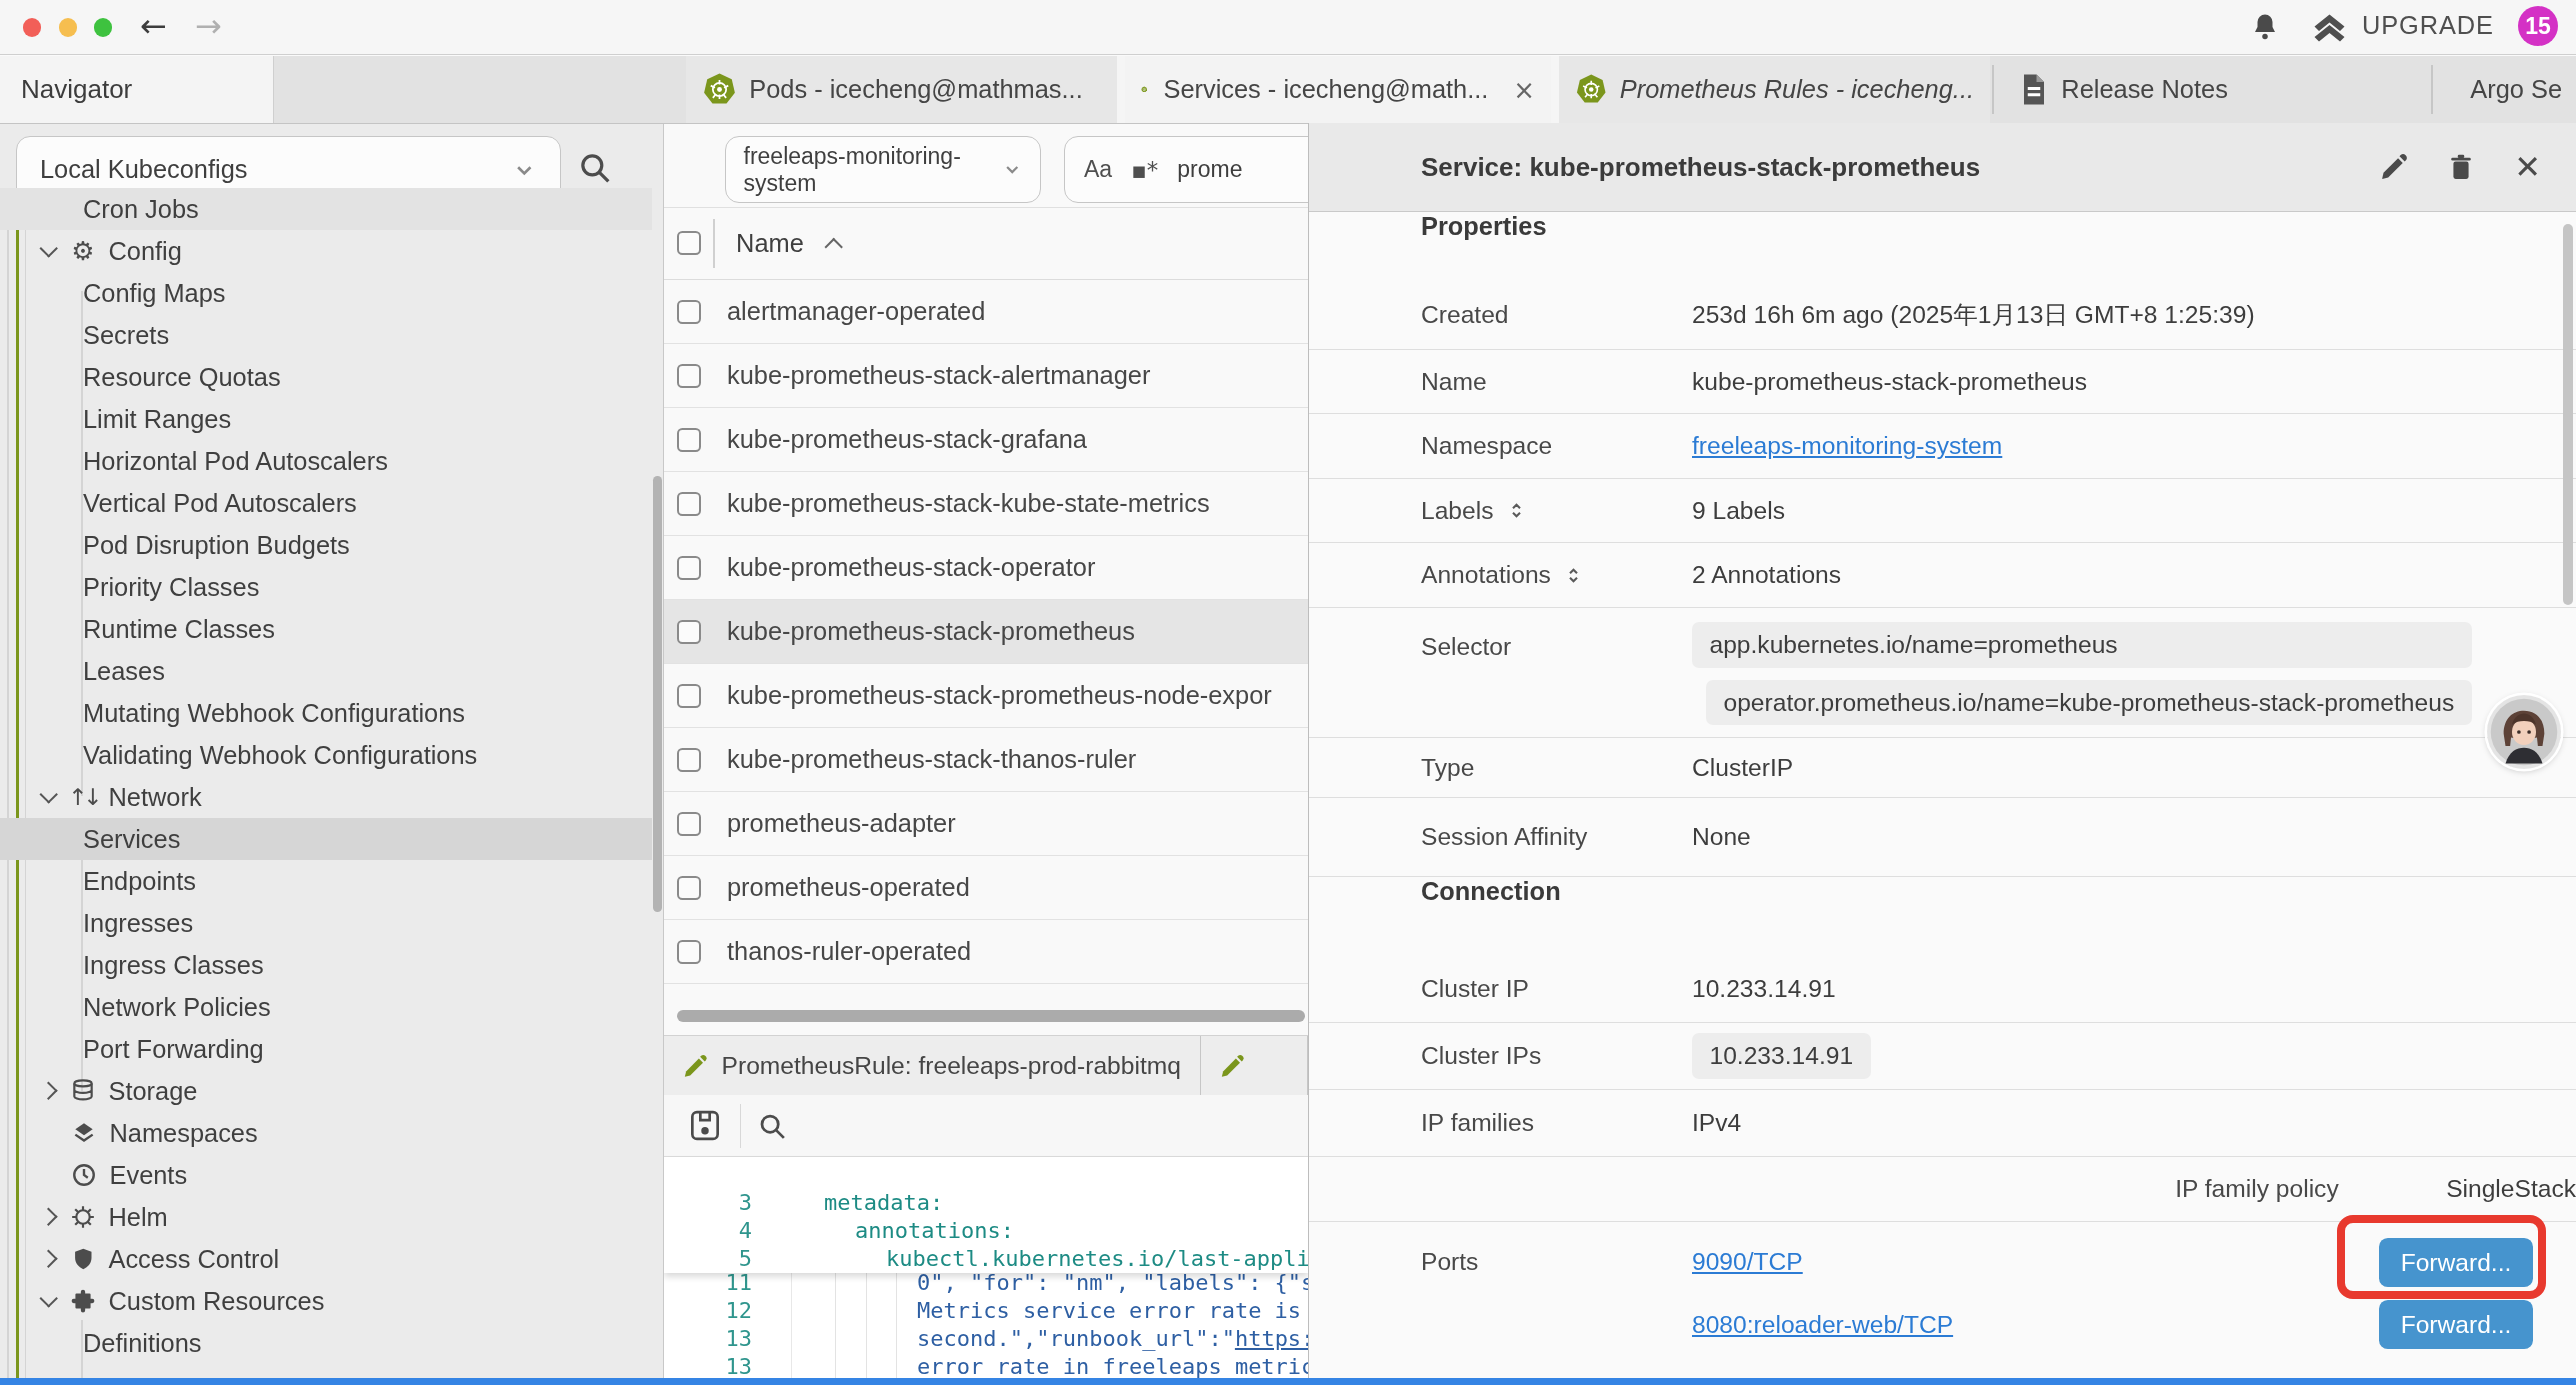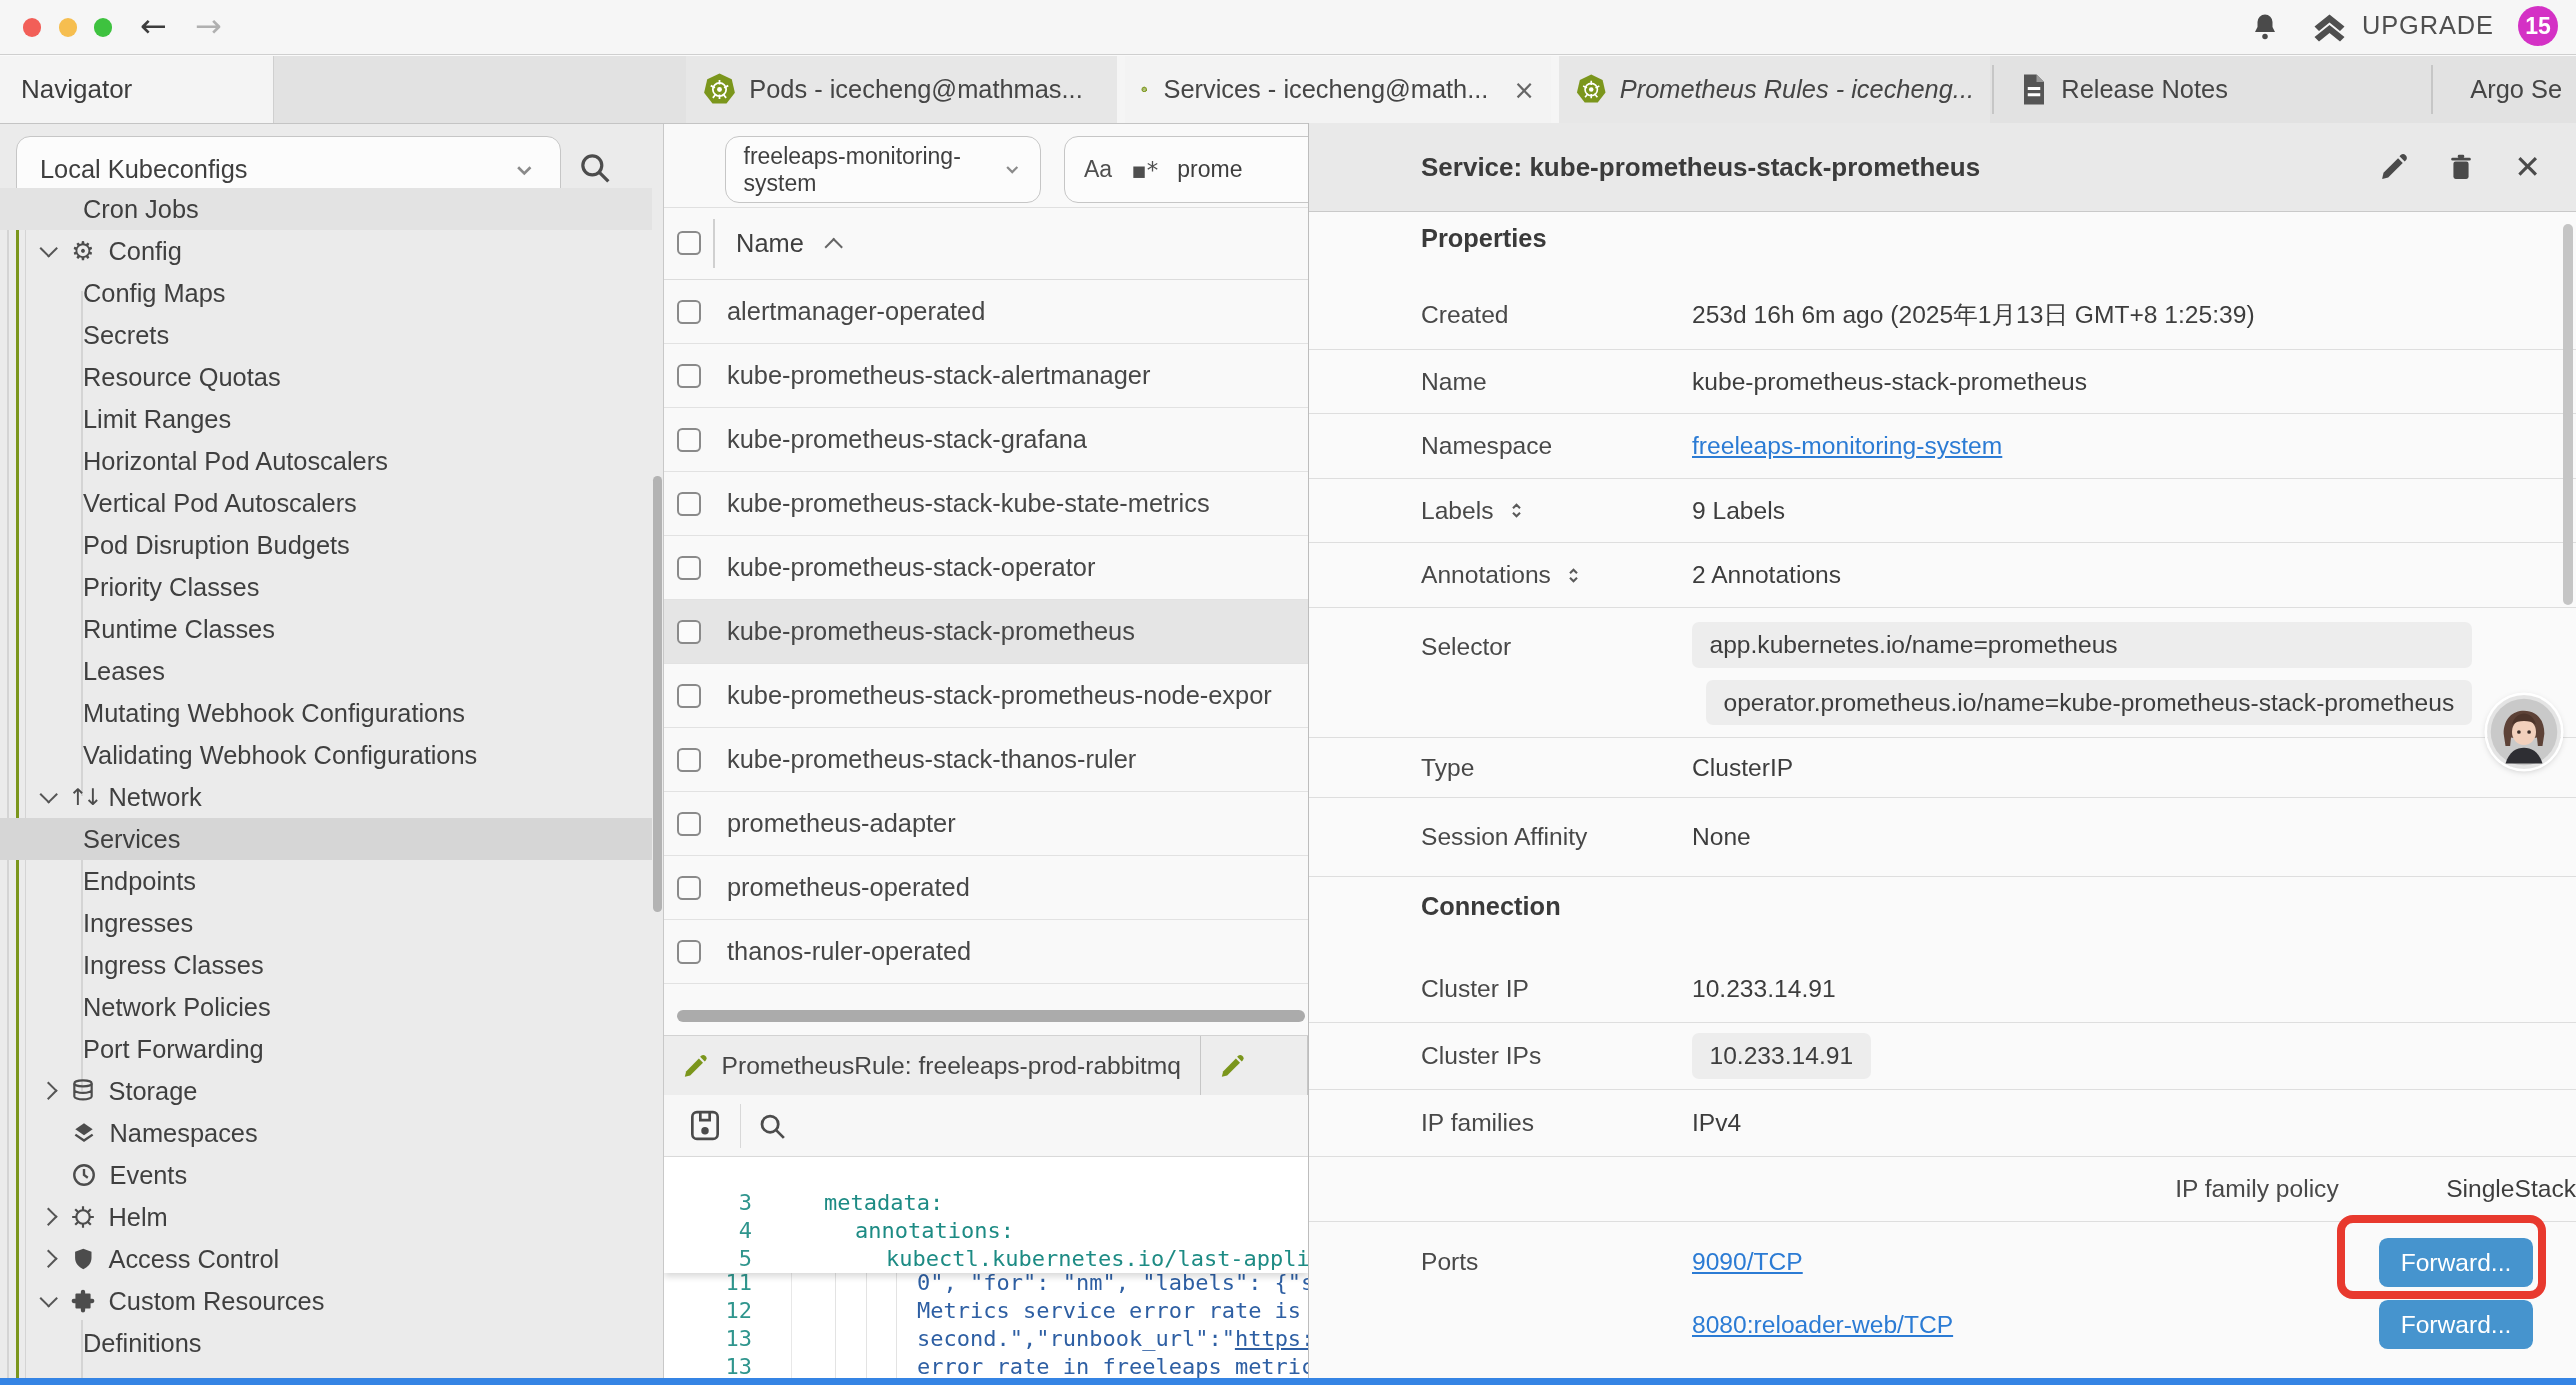--- a/index.html
+++ b/index.html
@@ -81,21 +81,21 @@
   .codelink{color:#2e5fa3;text-decoration:underline;}
   .ig{position:absolute;top:112px;bottom:0;width:0.9px;background:#e3e3e3;}
 
   
   #panel{position:absolute;left:1308px;top:123px;width:1268px;height:1263px;background:#fafafa;border-left:0.9px solid #bdbdbd;box-sizing:border-box;}
   #panel-header{position:absolute;left:0;top:0;width:100%;height:89px;background:#e9e9e9;border-bottom:0.9px solid #c9c9c9;box-sizing:border-box;
                 display:flex;align-items:center;padding:0 35px 0 112px;}
   #panel-title{font-size:26px;font-weight:bold;color:#3b3b3b;flex:1;}
   .hicon{margin-left:40px;cursor:pointer;}
   #panel-body{position:absolute;left:0;top:89px;width:100%;bottom:0;}
-  .sect-head{height:68px;display:flex;align-items:center;padding:0 0 16px 112px;font-size:25.4px;font-weight:bold;color:#3a3a3a;box-sizing:border-box;}
+  .sect-head{height:68px;display:flex;align-items:flex-start;padding:0 0 16px 112px;font-size:25.4px;font-weight:bold;color:#3a3a3a;box-sizing:border-box;}
   .prow{display:flex;align-items:center;padding-left:112px;border-bottom:1.8px solid #dedede;font-size:24.6px;box-sizing:border-box;}
   .prow .pl{width:271px;flex:0 0 auto;color:#484848;display:flex;align-items:center;gap:12.3px;}
   .prow .pv{color:#3d3d3d;}
   .badge{background:#ededed;border-radius:7px;padding:8.8px 17.5px;color:#3d3d3d;display:inline-block;}
   a.lnk{color:#2b7bd4;text-decoration:underline;}
   .fwd-btn{position:absolute;width:154px;height:49px;background:#4694ce;border:none;border-radius:8.8px;color:#fff;font-size:24.6px;
            font-family:"Liberation Sans",sans-serif;display:flex;align-items:center;justify-content:center;cursor:pointer;}
   #hl-rect{position:absolute;left:1028px;top:1092px;width:209px;height:84px;border:8px solid #e8392e;border-radius:16px;box-sizing:border-box;z-index:3;}
   #avatar{position:absolute;left:1178px;top:572px;width:74px;height:74px;border-radius:50%;overflow:hidden;box-shadow:0 0 0 2.6px #fff,0 1.8px 7px rgba(0,0,0,.25);}
   #panel-scroll{position:absolute;left:1254px;top:101px;width:9.6px;height:381px;border-radius:5.3px;background:#c5c5c5;}

